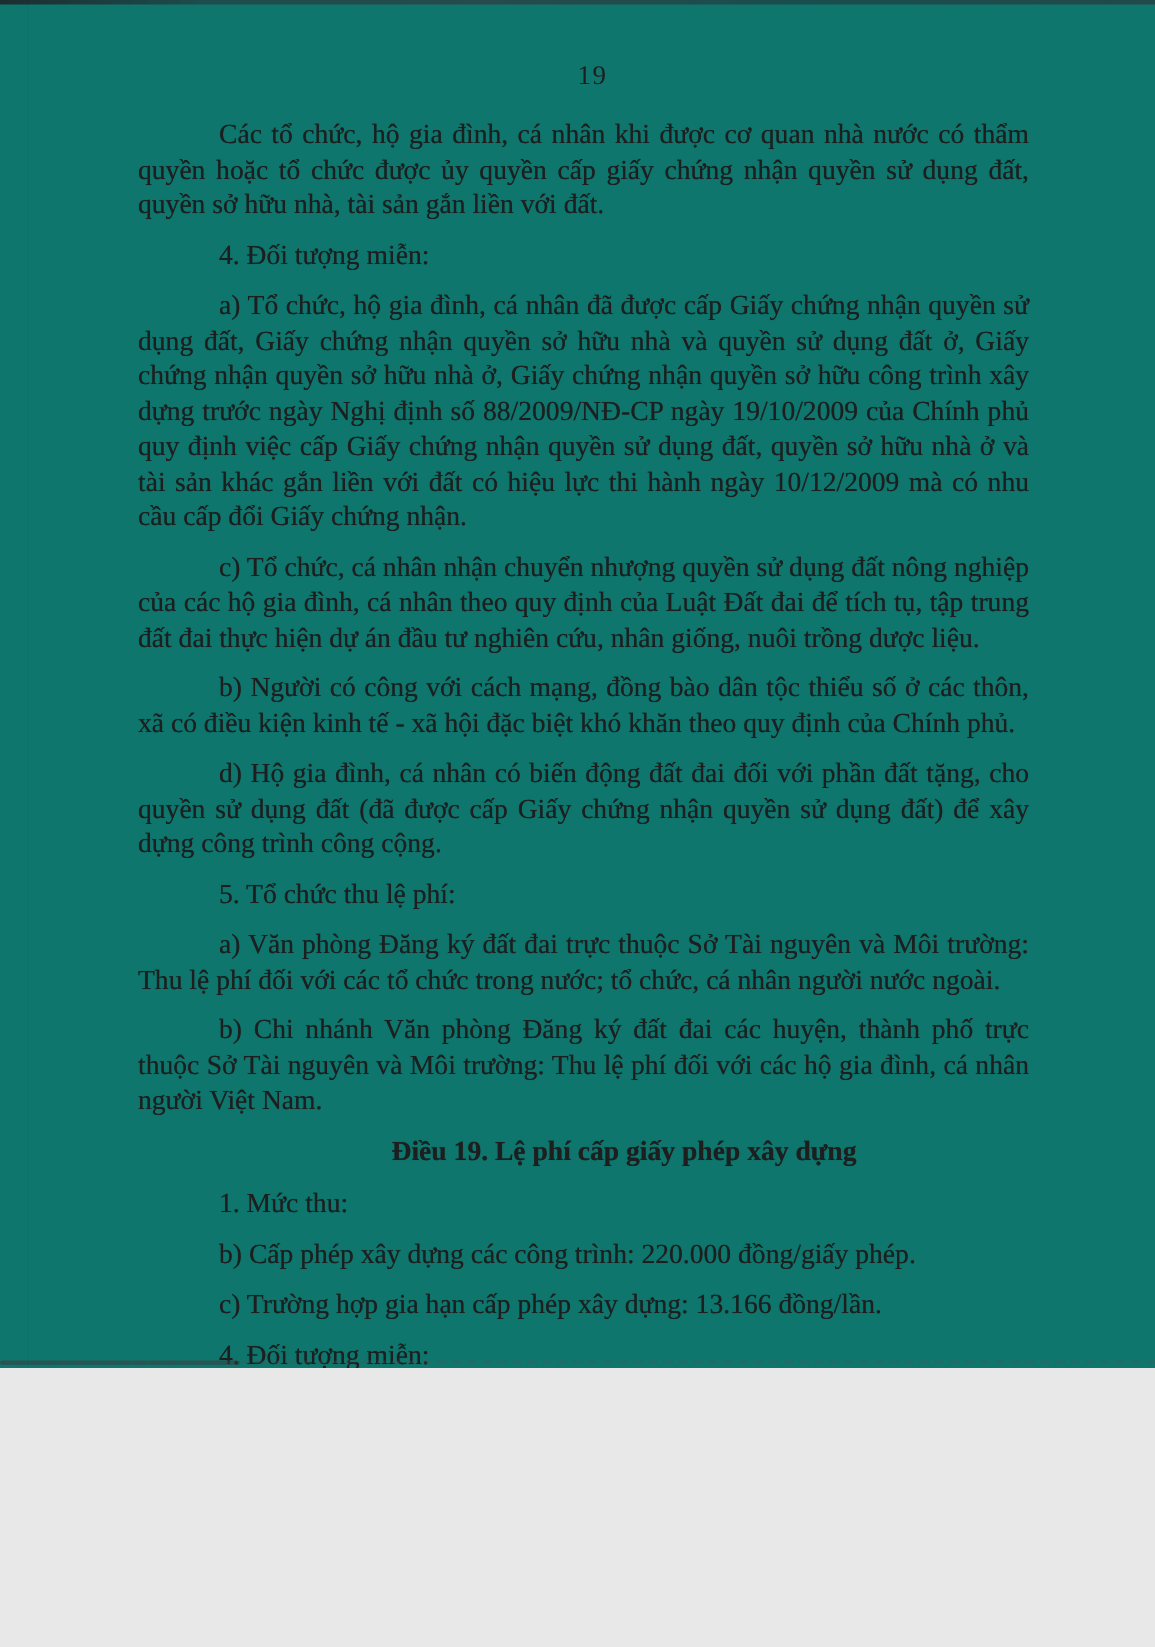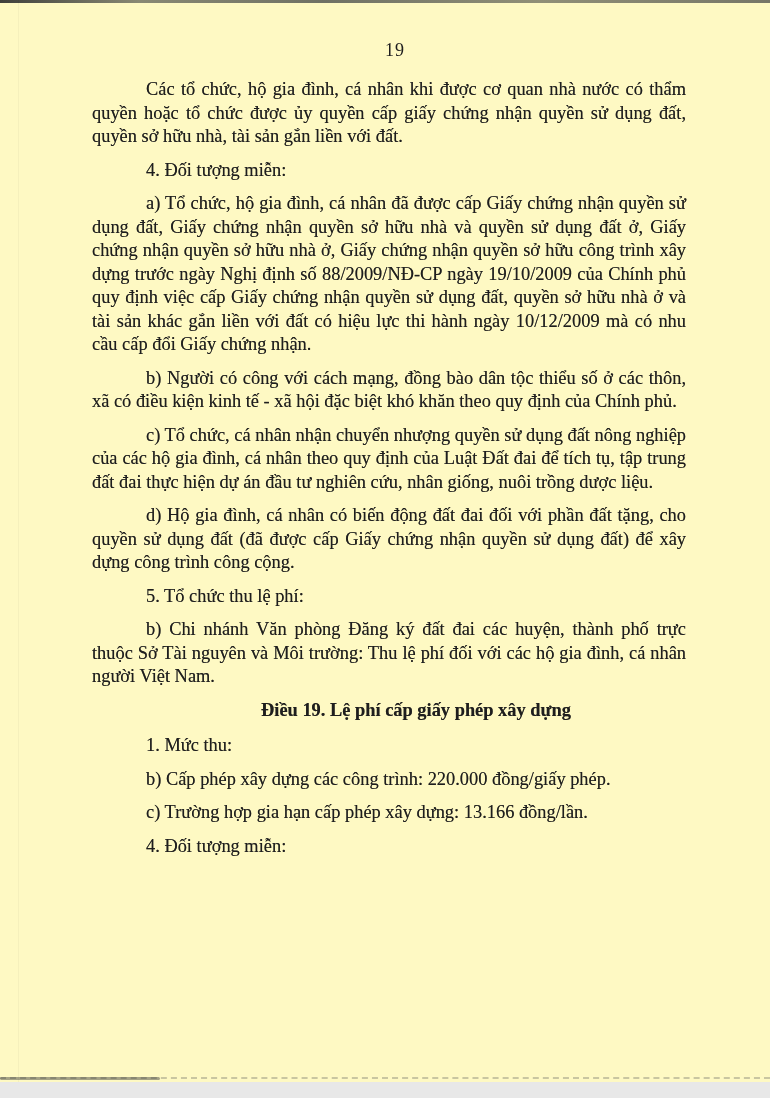--- a/index.html
+++ b/index.html
@@ -3,23 +3,23 @@
 <meta charset="utf-8">
 <style>
   html, body {
     margin: 0;
     padding: 0;
     background: #e8e8e8;
   }
   .page {
     position: relative;
     width: 770px;
-    height: 1082px;
+    height: 912px;
     margin: 0 auto;
-    background: #fef9c3;
+    background: #0f766e;
     overflow: hidden;
     font-family: "Liberation Serif", "DejaVu Serif", serif;
     color: #1e1e1e;
   }
   
   .scan-edge-top {
     position: absolute;
     top: 0; left: 0;
     width: 100%;
     height: 3px;
@@ -91,24 +91,25 @@
 
   <div class="scan-edge-top"></div>
   <div class="scan-edge-left"></div>
 
   <div class="page-number">19</div>
 
   <div class="content">
     <p>Các tổ chức, hộ gia đình, cá nhân khi được cơ quan nhà nước có thẩm quyền hoặc tổ chức được ủy quyền cấp giấy chứng nhận quyền sử dụng đất, quyền sở hữu nhà, tài sản gắn liền với đất.</p>
     <p>4. Đối tượng miễn:</p>
     <p>a) Tổ chức, hộ gia đình, cá nhân đã được cấp Giấy chứng nhận quyền sử dụng đất, Giấy chứng nhận quyền sở hữu nhà và quyền sử dụng đất ở, Giấy chứng nhận quyền sở hữu nhà ở, Giấy chứng nhận quyền sở hữu công trình xây dựng trước ngày Nghị định số 88/2009/NĐ-CP ngày 19/10/2009 của Chính phủ quy định việc cấp Giấy chứng nhận quyền sử dụng đất, quyền sở hữu nhà ở và tài sản khác gắn liền với đất có hiệu lực thi hành ngày 10/12/2009 mà có nhu cầu cấp đổi Giấy chứng nhận.</p>
+    <p>c) Tổ chức, cá nhân nhận chuyển nhượng quyền sử dụng đất nông nghiệp của các hộ gia đình, cá nhân theo quy định của Luật Đất đai để tích tụ, tập trung đất đai thực hiện dự án đầu tư nghiên cứu, nhân giống, nuôi trồng dược liệu.</p>
     <p>b) Người có công với cách mạng, đồng bào dân tộc thiểu số ở các thôn, xã có điều kiện kinh tế - xã hội đặc biệt khó khăn theo quy định của Chính phủ.</p>
-    <p>c) Tổ chức, cá nhân nhận chuyển nhượng quyền sử dụng đất nông nghiệp của các hộ gia đình, cá nhân theo quy định của Luật Đất đai để tích tụ, tập trung đất đai thực hiện dự án đầu tư nghiên cứu, nhân giống, nuôi trồng dược liệu.</p>
     <p>d) Hộ gia đình, cá nhân có biến động đất đai đối với phần đất tặng, cho quyền sử dụng đất (đã được cấp Giấy chứng nhận quyền sử dụng đất) để xây dựng công trình công cộng.</p>
     <p>5. Tổ chức thu lệ phí:</p>
+    <p>a) Văn phòng Đăng ký đất đai trực thuộc Sở Tài nguyên và Môi trường: Thu lệ phí đối với các tổ chức trong nước; tổ chức, cá nhân người nước ngoài.</p>
     <p>b) Chi nhánh Văn phòng Đăng ký đất đai các huyện, thành phố trực thuộc Sở Tài nguyên và Môi trường: Thu lệ phí đối với các hộ gia đình, cá nhân người Việt Nam.</p>
     <p class="heading">Điều 19. Lệ phí cấp giấy phép xây dựng</p>
     <p>1. Mức thu:</p>
     <p>b) Cấp phép xây dựng các công trình: 220.000 đồng/giấy phép.</p>
     <p>c) Trường hợp gia hạn cấp phép xây dựng: 13.166 đồng/lần.</p>
     <p>4. Đối tượng miễn:</p>
   </div>
 
   <div class="scan-edge-bottom"></div>
   <div class="scan-smudge-bottom-left"></div>

